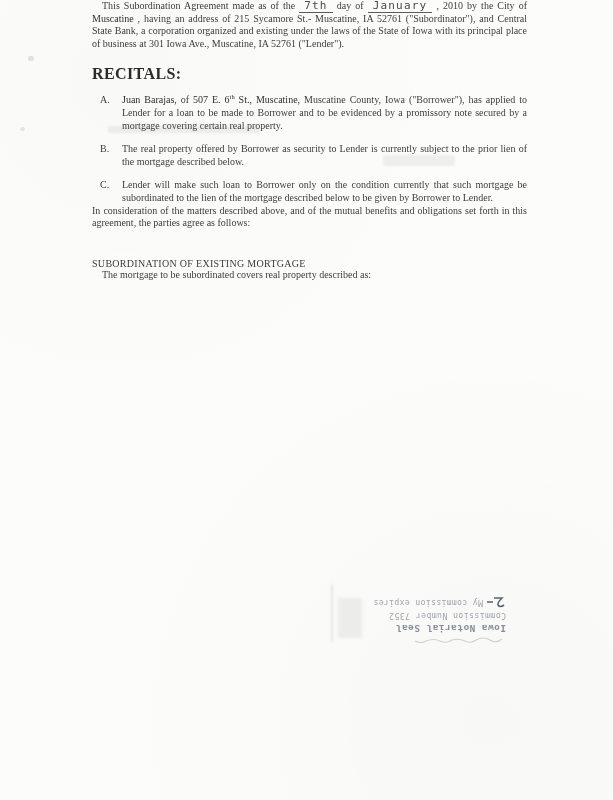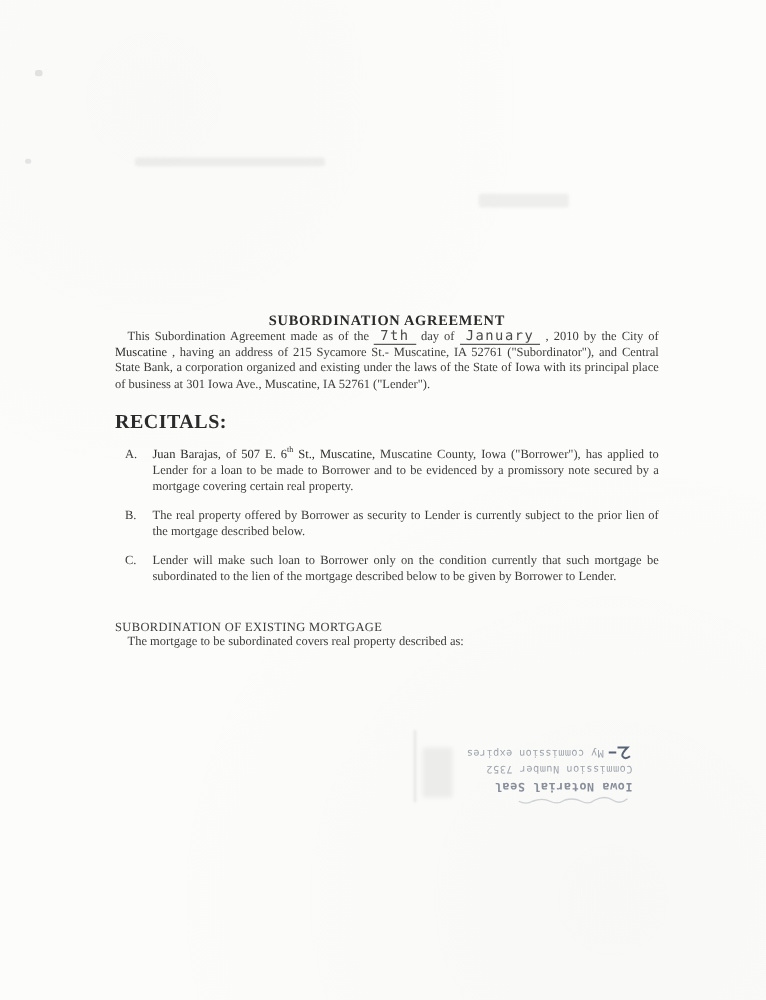--- a/index.html
+++ b/index.html
@@ -119,41 +119,41 @@
 
   <div class="artifact text-smear-1"></div>
   <div class="artifact text-smear-2"></div>
   <div class="artifact speck-1"></div>
   <div class="artifact speck-2"></div>
   <div class="artifact stamp-smudge"></div>
   <div class="artifact stamp-edge"></div>
 
   <div class="content">
 
-    <div class="doc-title">SUBORDINATION AGREEMENT</div>
 
     <p class="body-par intro"><span>This Subordination Agreement made as of the </span><span class="blank">7th</span><span> day of </span><span class="blank">January</span><span> , 2010 by the City of </span><span class="bold">Muscatine</span><span> , having an address of 215 Sycamore St.- Muscatine, IA 52761 ("Subordinator"), and Central State Bank, a corporation organized and existing under the laws of the State of Iowa with its principal place of business at 301 Iowa Ave., Muscatine, IA 52761 ("Lender").</span></p>
 
     <div class="recitals-heading">RECITALS:</div>
 
     <div class="recital-item">
       <span class="recital-label">A.</span>
       <span class="recital-text"><span class="bold">Juan Barajas,</span><span> of </span><span class="bold">507 E. 6</span><sup class="ord bold">th</sup><span class="bold"> St., Muscatine,</span><span> Muscatine County, Iowa ("Borrower"), has applied to Lender for a loan to be made to Borrower and to be evidenced by a promissory note secured by a mortgage covering certain real property.</span></span>
     </div>
 
     <div class="recital-item">
       <span class="recital-label">B.</span>
       <span class="recital-text">The real property offered by Borrower as security to Lender is currently subject to the prior lien of the mortgage described below.</span>
     </div>
 
     <div class="recital-item">
       <span class="recital-label">C.</span>
       <span class="recital-text">Lender will make such loan to Borrower only on the condition currently that such mortgage be subordinated to the lien of the mortgage described below to be given by Borrower to Lender.</span>
     </div>
 
+    <p class="body-par consideration">In consideration of the matters described above, and of the mutual benefits and obligations set forth in this agreement, the parties agree as follows:</p>
 
     <div class="section-heading">SUBORDINATION OF EXISTING MORTGAGE</div>
 
     <p class="body-par mortgage-line">The mortgage to be subordinated covers real property described as:</p>
 
   </div>
 
   <div class="stamp">
     <svg class="stamp-name-squiggle" width="120" height="11" viewBox="0 0 120 11">
       <path d="M4 7 q6 -5 12 -1 t14 0 q5 -4 11 -1 t13 1 q6 -4 12 -1 t14 0 q5 -3 11 0" stroke="rgba(96,106,122,0.8)" stroke-width="1.1" fill="none"></path>

